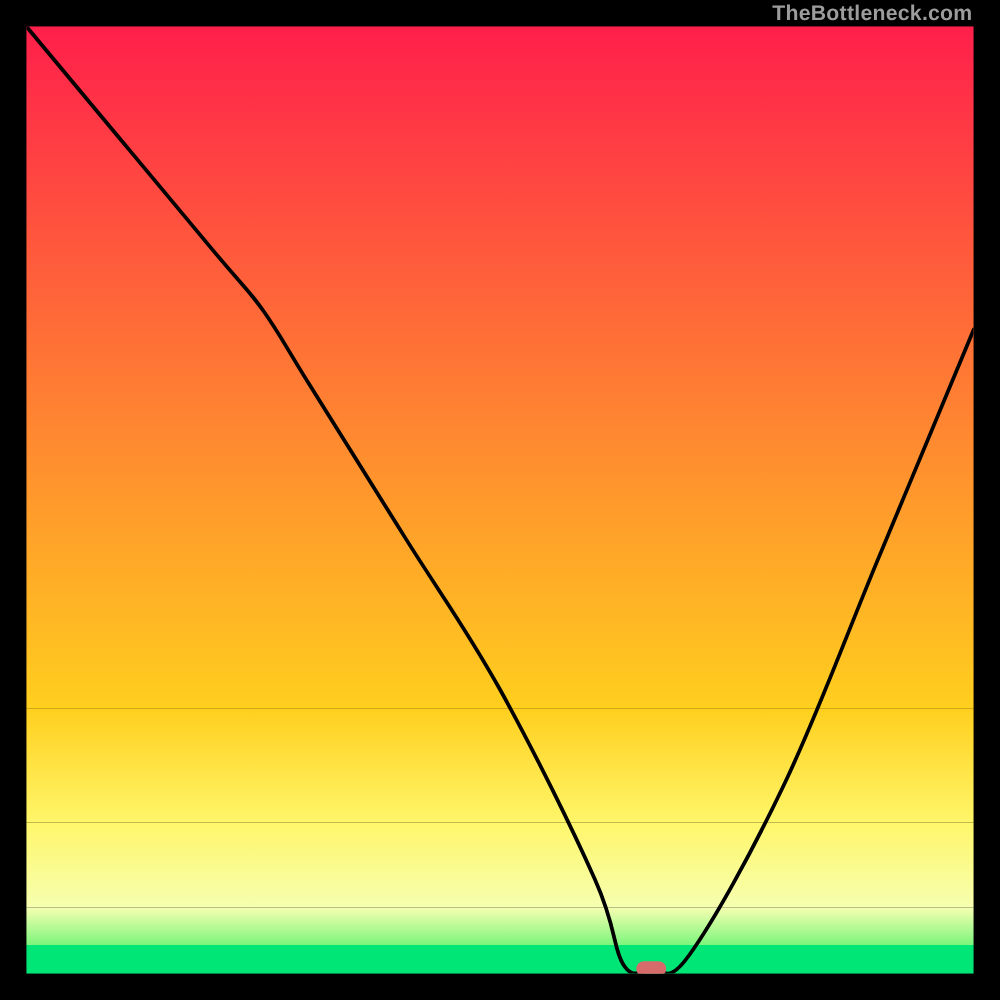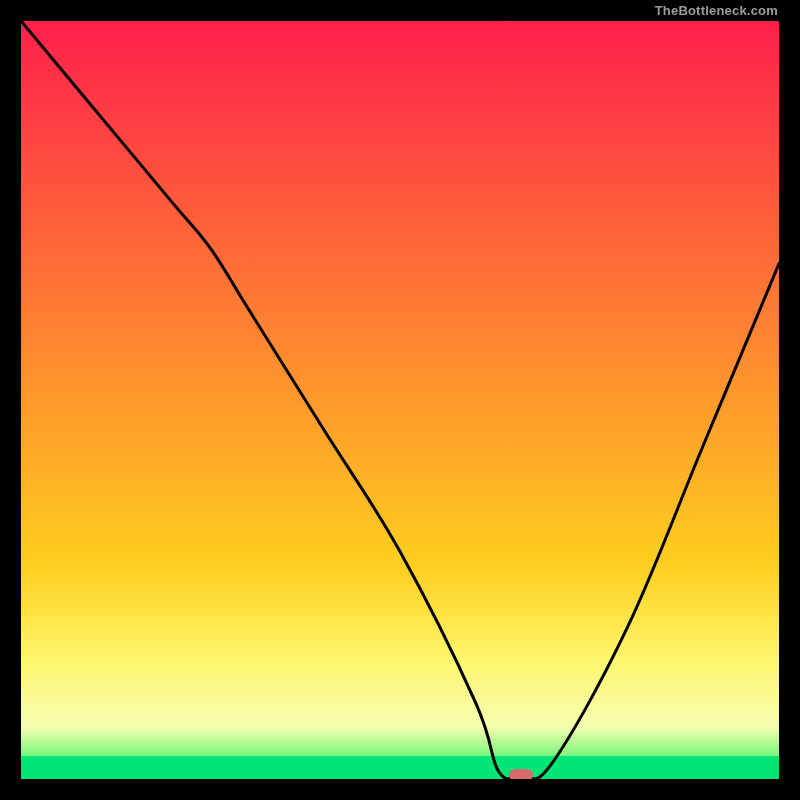--- a/index.html
+++ b/index.html
@@ -46,21 +46,21 @@
     left: 0;
     width: 758px;
   }
   .watermark {
     position: absolute;
     top: 0;
     right: 22px;
     height: 21px;
     line-height: 21px;
     color: #9c9c9c;
-    font-size: 13px;
+    font-size: 17px;
     font-weight: 600;
     letter-spacing: 0.2px;
     text-align: left;
     pointer-events: none;
   }
   svg.curve {
     position: absolute;
     left: 0;
     top: 0;
     width: 758px;

